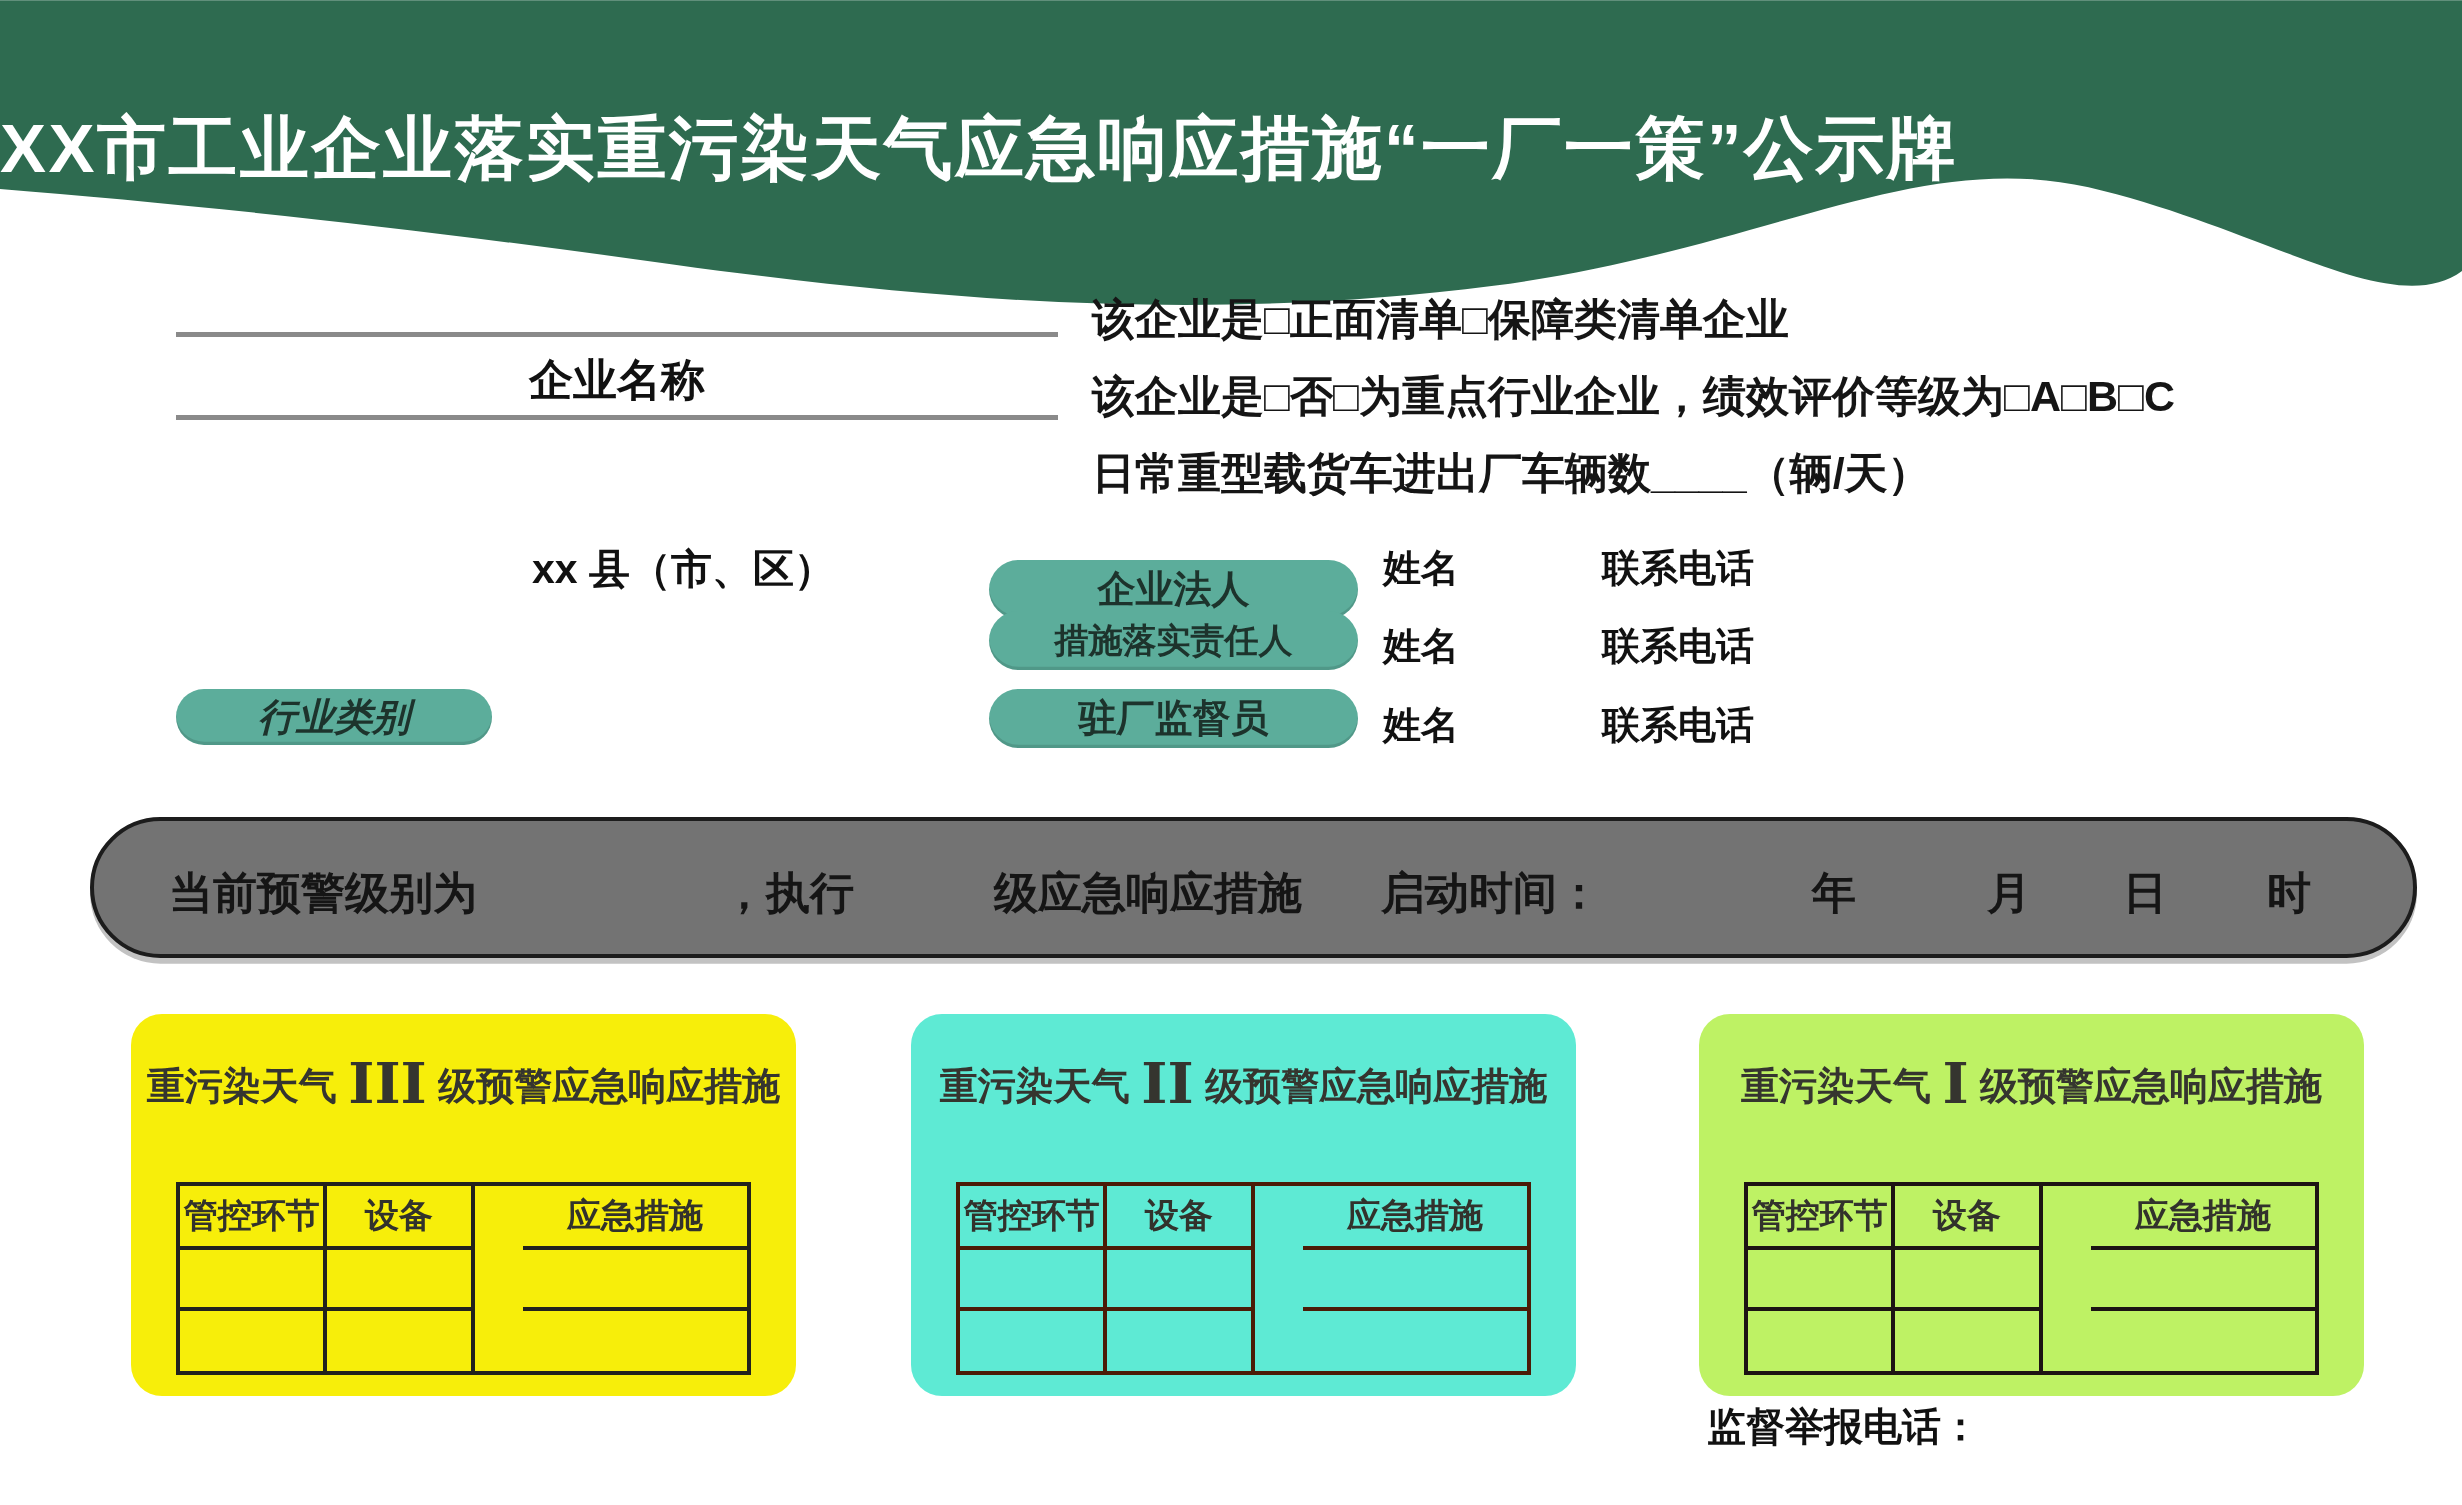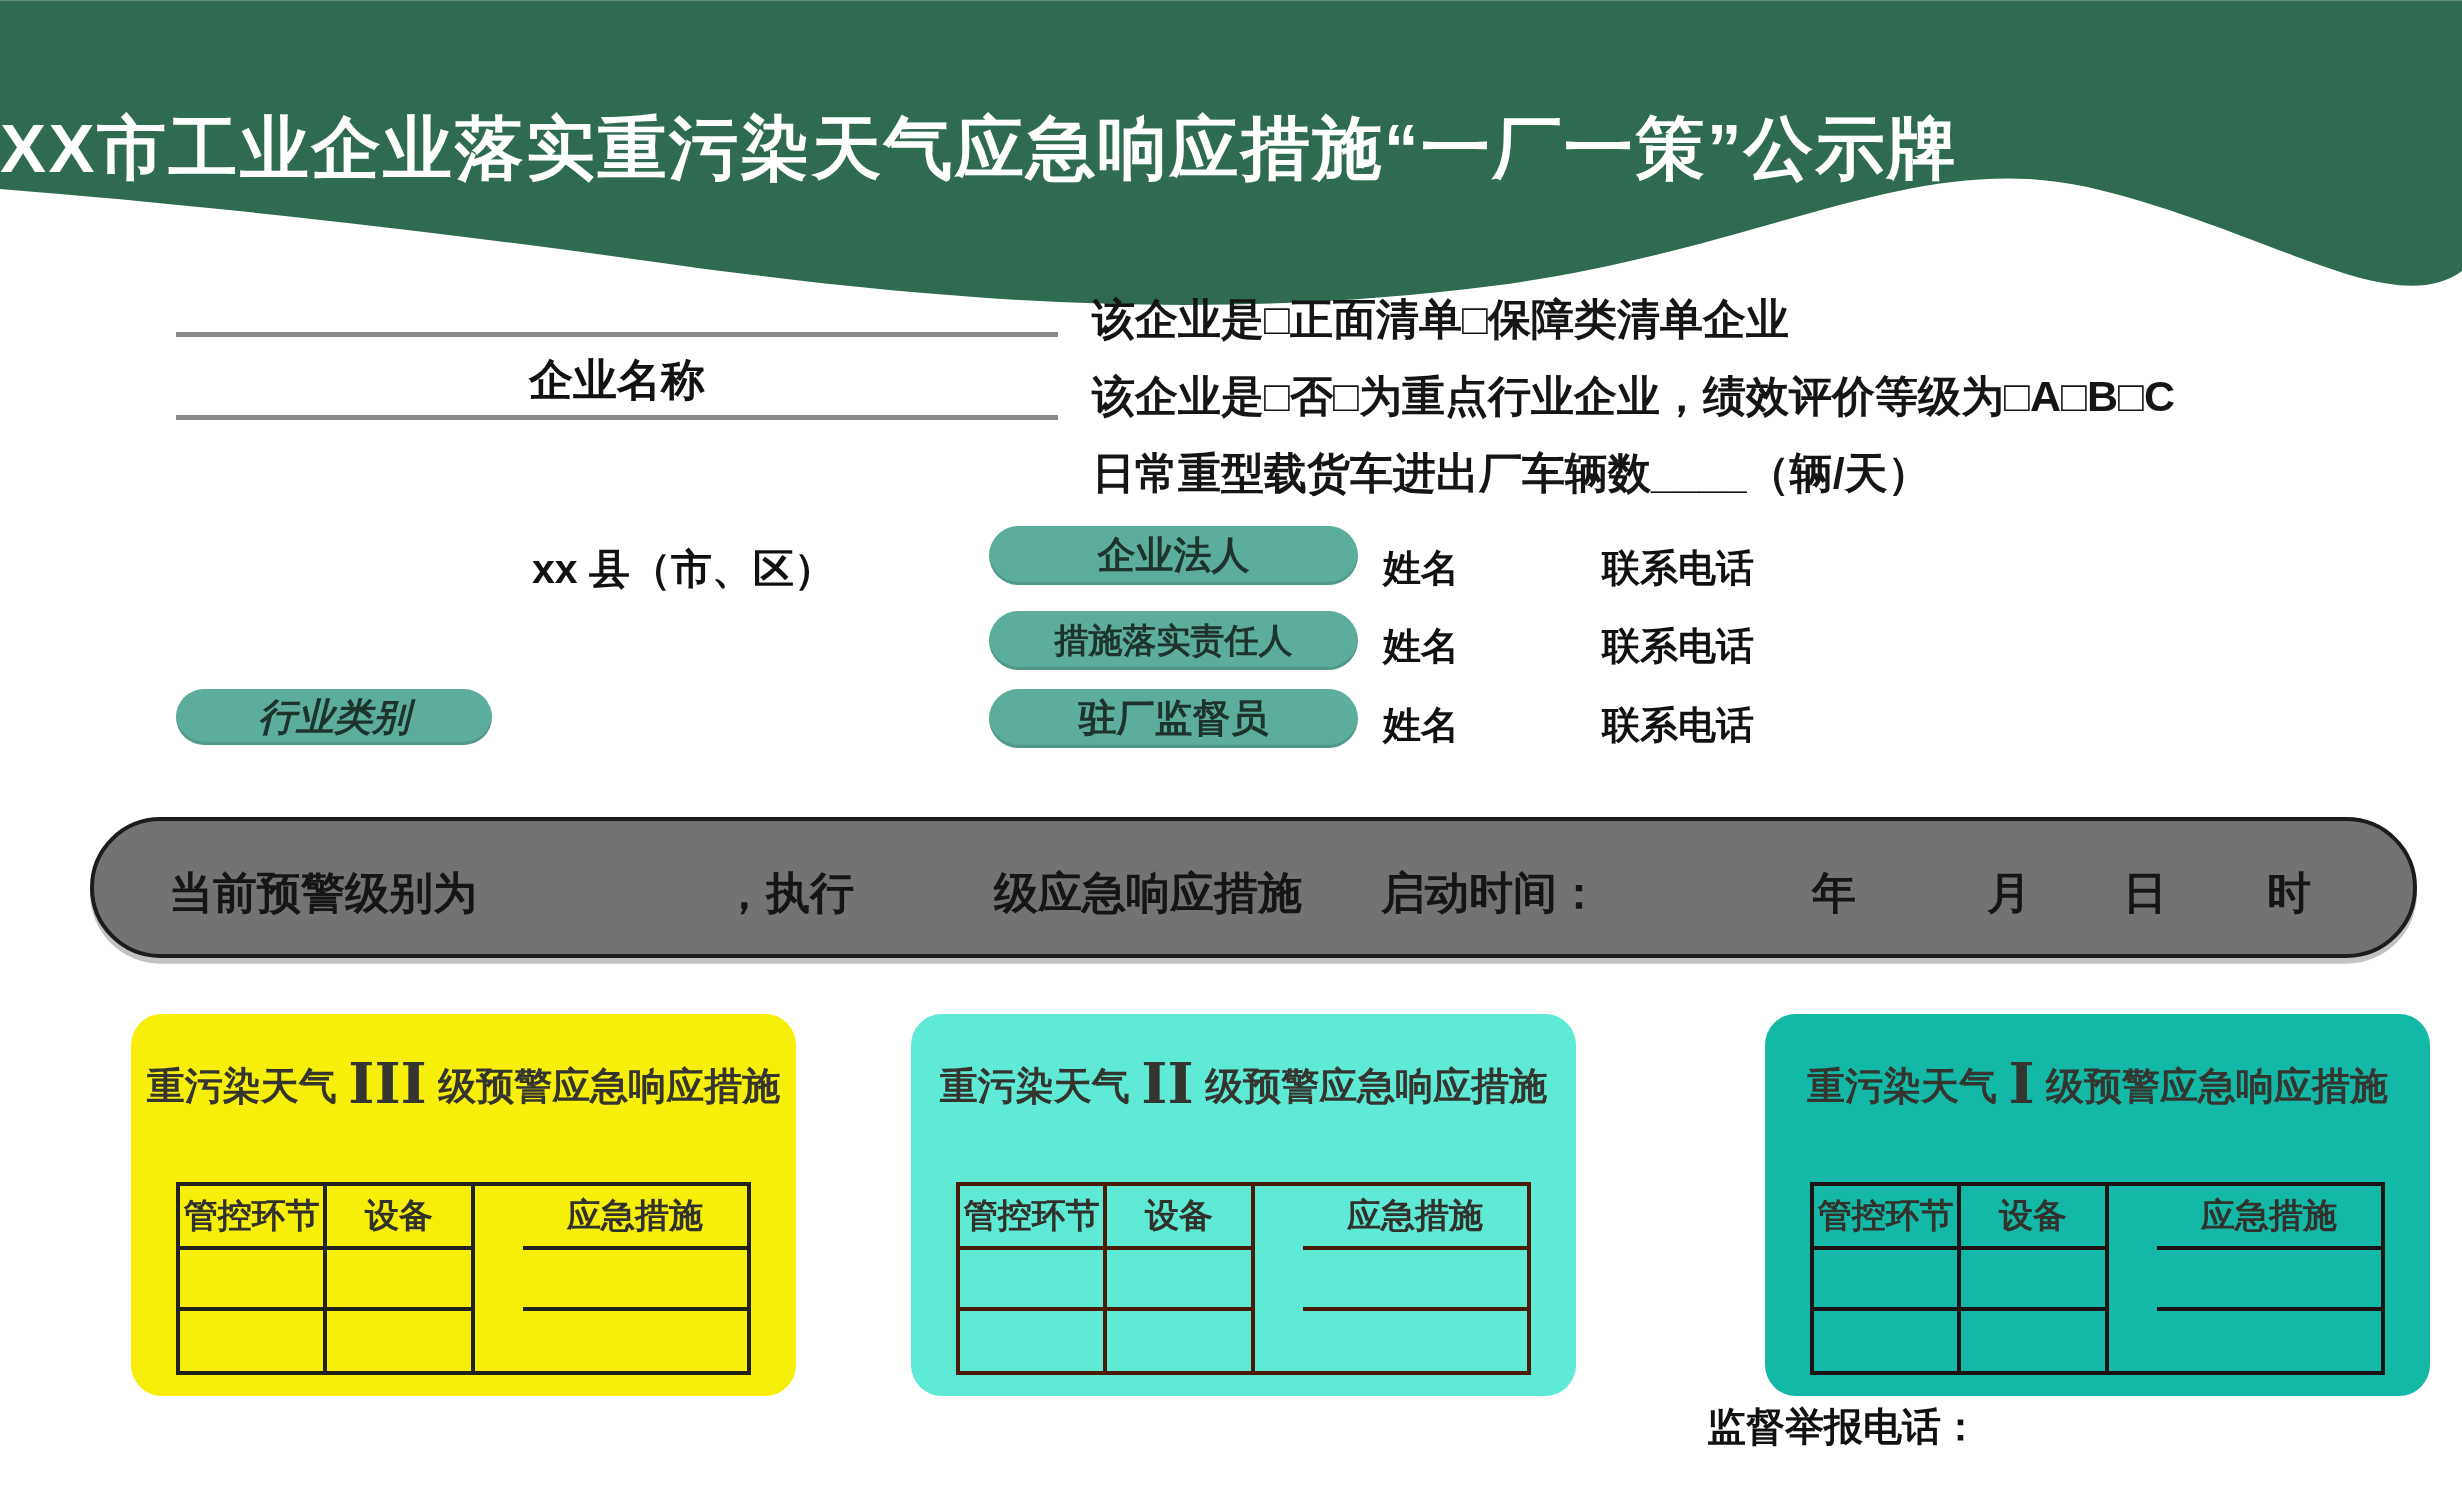--- a/index.html
+++ b/index.html
@@ -33,21 +33,21 @@
 
   
   .pill{
     position:absolute;background:#5CAD9B;border-radius:33px;
     display:flex;align-items:center;justify-content:center;
     font-weight:bold;color:#1d332c;font-size:38px;white-space:nowrap;
     box-shadow:inset 0 -3.3px 0 rgba(0,0,0,0.12);
   }
   #pill-admin{left:176px;top:535px;width:316px;height:56px;}
   #pill-industry{left:176px;top:689px;width:316px;height:56px;font-style:italic;}
-  #pill-legal{left:989px;top:526px;width:369px;height:59px;}
+  #pill-legal{left:989px;top:560px;width:369px;height:59px;}
   #pill-resp{left:989px;top:611px;width:369px;height:59px;font-size:34px;}
   #pill-super{left:989px;top:689px;width:369px;height:59px;}
   .admin-value{position:absolute;left:532px;top:542px;font-size:41px;font-weight:bold;color:#111;white-space:nowrap;}
   .contact-text{position:absolute;font-size:38px;font-weight:bold;color:#111;white-space:nowrap;}
   #name-0{left:1383px;top:543px;} #phone-0{left:1602px;top:543px;}
   #name-1{left:1383px;top:621px;} #phone-1{left:1602px;top:621px;}
   #name-2{left:1383px;top:700px;} #phone-2{left:1602px;top:700px;}
 
   
   .status-capsule{
@@ -56,21 +56,21 @@
     box-shadow:0 5.7px 0 #c2c2c2;box-sizing:border-box;
   }
   .status-item{position:absolute;top:43px;font-size:44px;font-weight:bold;color:#151515;white-space:nowrap;}
   #st-1{left:75px;} #st-2{left:628px;} #st-3{left:900px;} #st-4{left:1287px;}
   #st-y{left:1718px;} #st-m{left:1893px;} #st-d{left:2029px;} #st-h{left:2173px;}
 
   
   .card{position:absolute;top:1014px;width:665px;height:382px;border-radius:31px;}
   #card-3{left:131px;background:#F7EE0A;--bd:#22221d;}
   #card-2{left:911px;background:#5eead4;--bd:#4b1c07;}
-  #card-1{left:1765px;background:#14b8a6;--bd:#1c1414;}
+  #card-1{left:1699px;background:#bef264;--bd:#1c1414;}
   .card-title{
     position:absolute;top:36px;left:0;right:0;text-align:center;
     font-size:38px;font-weight:bold;color:#35352f;white-space:nowrap;
   }
   .card-title .numeral{
     font-family:"DejaVu Serif","Liberation Serif",serif;
     font-size:56px;font-weight:bold;margin:0 11.5px;vertical-align:-4.1px;
   }
   .card-table{
     position:absolute;left:45px;right:45px;top:168px;height:193px;

